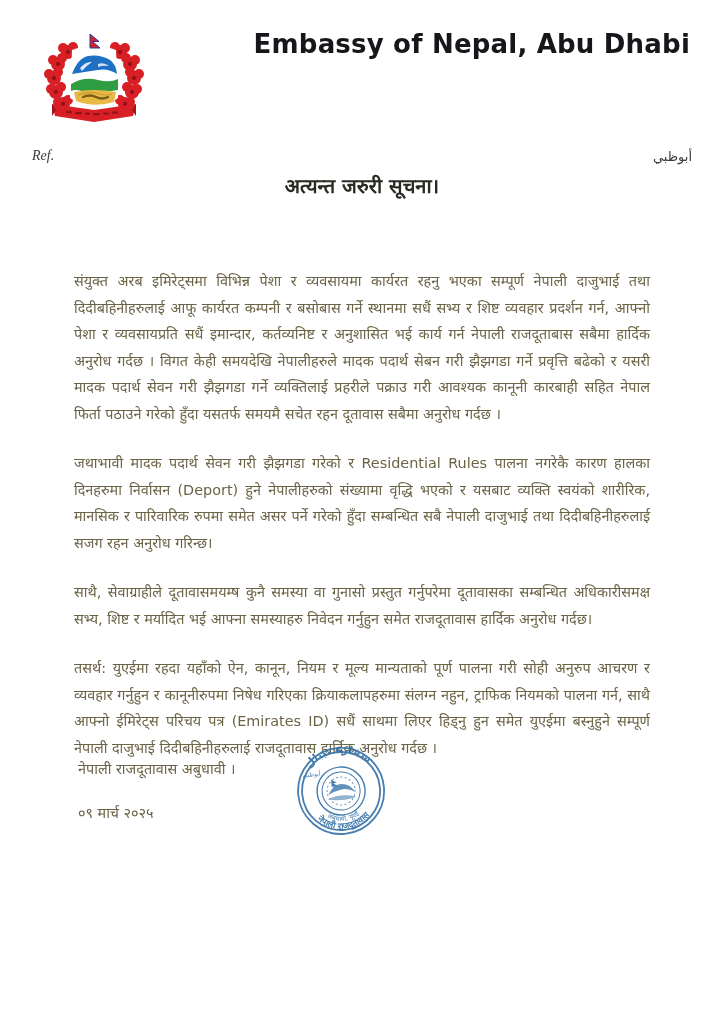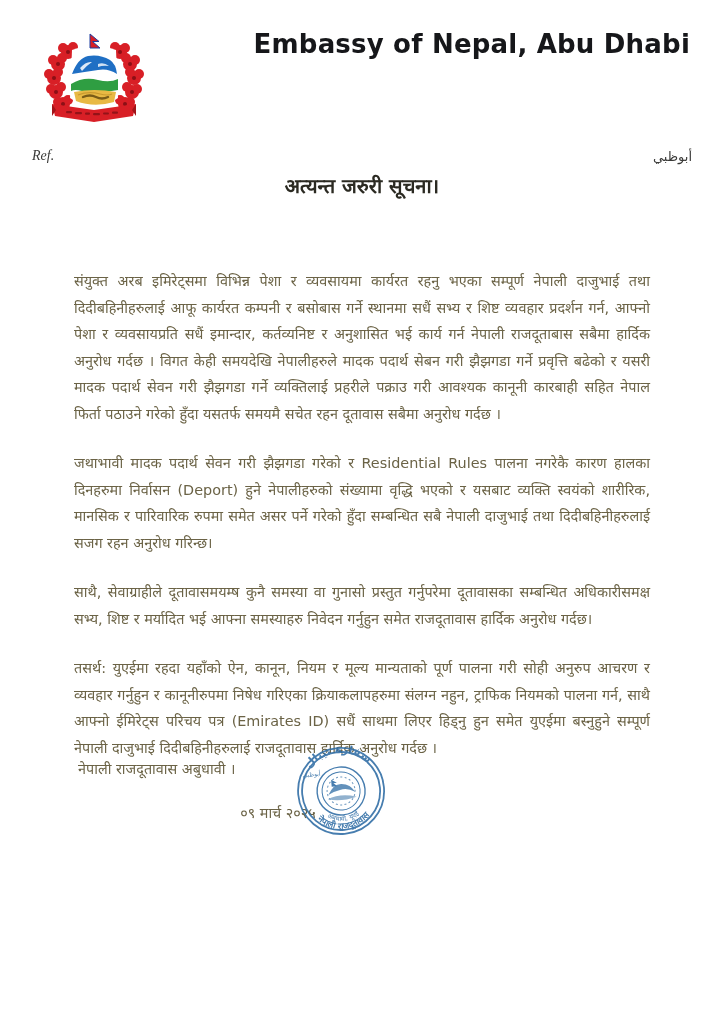--- a/index.html
+++ b/index.html
@@ -133,21 +133,20 @@
     font-size: 14.4px;
     color: #6b6346;
     line-height: 26px;
   }
   .sign-date {
     font-family: "DejaVu Sans", sans-serif;
     font-size: 14.4px;
     color: #6b6346;
     margin-top: 18px;
     line-height: 26px;
-    text-align: center;
   }
 
   
   .stamp {
     position: absolute;
     left: 288px;
     top: 738px;
     width: 106px;
     height: 104px;
     transform: rotate(-5deg);

